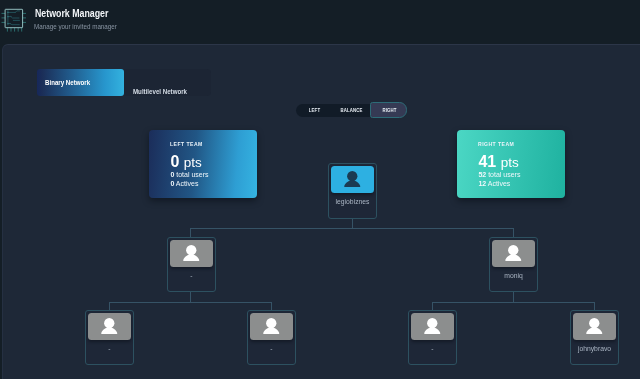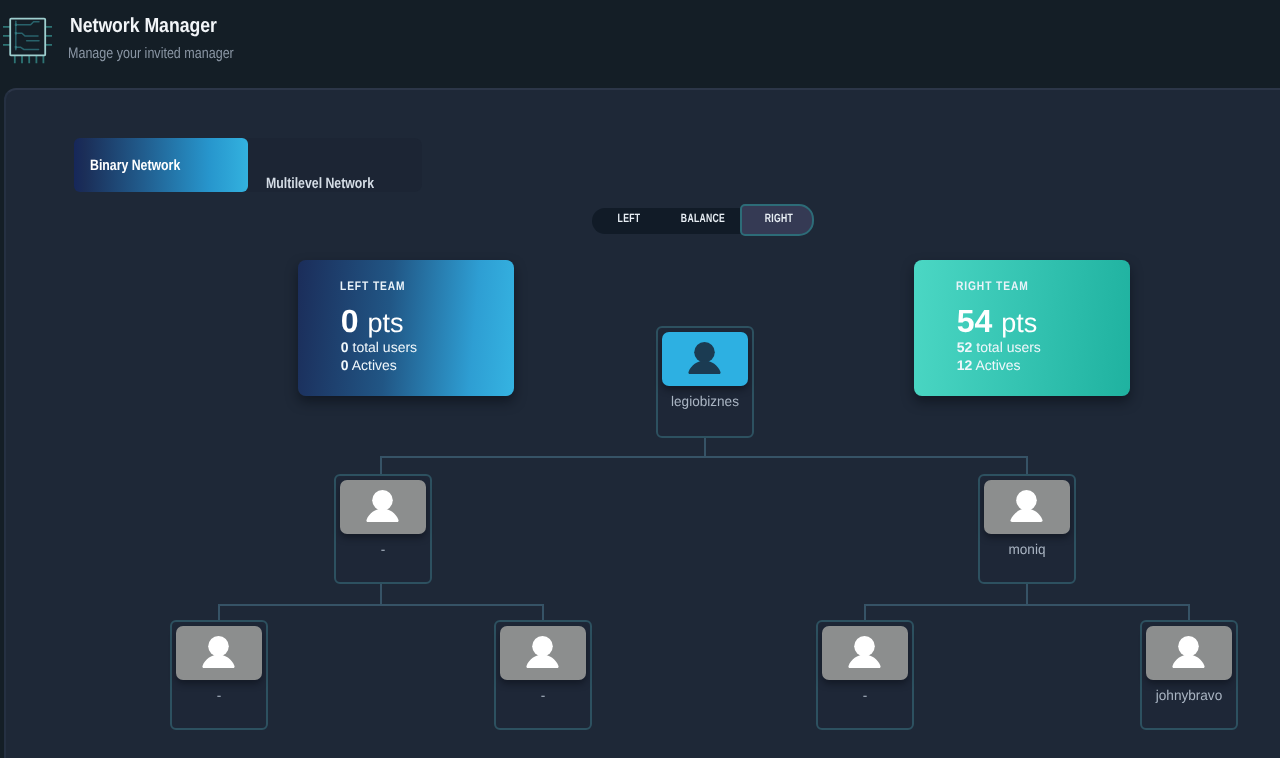--- a/index.html
+++ b/index.html
@@ -124,21 +124,21 @@
     <div class="lbl">LEFT TEAM</div>
     <div class="pts"><b>0</b> <span>pts</span></div>
     <div class="sub">
       <div><b>0</b> <span>total users</span></div>
       <div><b>0</b> <span>Actives</span></div>
     </div>
   </div>
 
   <div class="team right">
     <div class="lbl">RIGHT TEAM</div>
-    <div class="pts"><b>54</b> <span>pts</span></div>
+    <div class="pts"><b>41</b> <span>pts</span></div>
     <div class="sub">
       <div><b>52</b> <span>total users</span></div>
       <div><b>12</b> <span>Actives</span></div>
     </div>
   </div>
 
   <div class="ln" style="left:352px; top:218px; width:1px; height:10px;"></div>
   <div class="ln" style="left:190px; top:228px; width:324px; height:1px;"></div>
   <div class="ln" style="left:190px; top:228px; width:1px; height:10px;"></div>
   <div class="ln" style="left:513px; top:228px; width:1px; height:10px;"></div>

